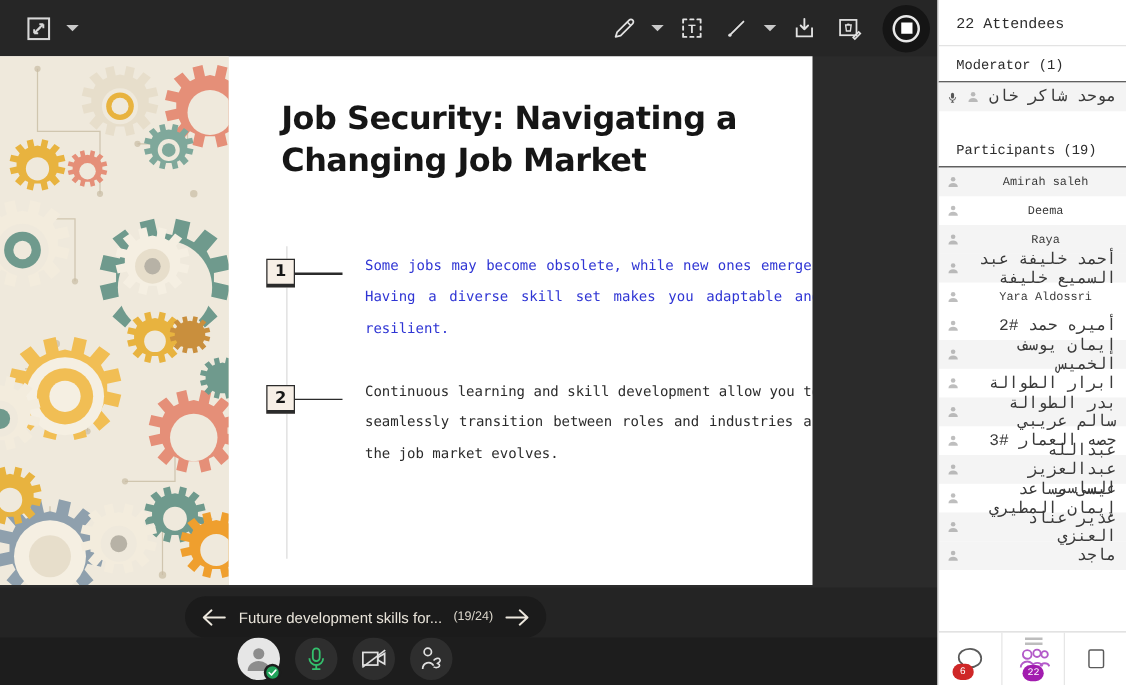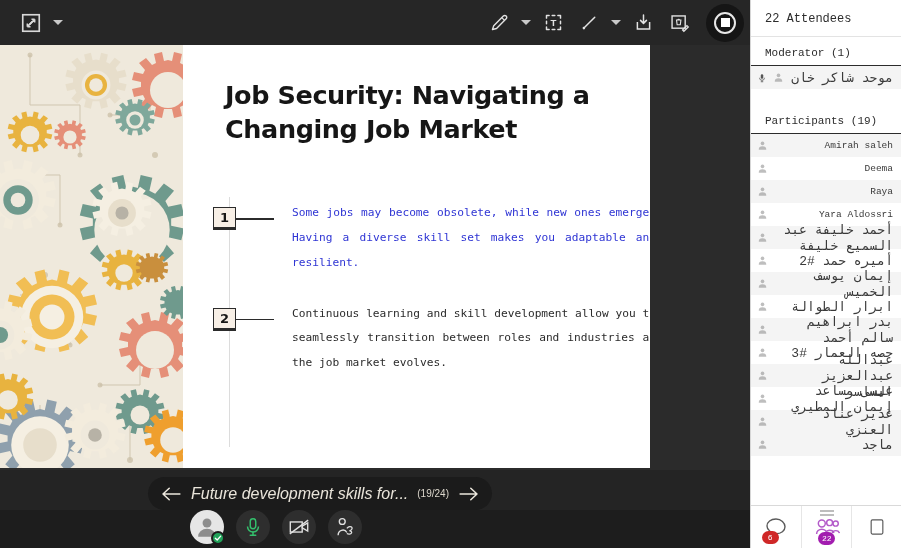--- a/index.html
+++ b/index.html
@@ -89,21 +89,21 @@
   .ptext.dark{ color:#2b2b2b; }
 
   
   #slidenav{
     position:absolute; left:148px; top:477px; height:33px;
     background:#1b1b1b; border-radius:17px;
     display:flex; align-items:center; gap:9px; padding:0 12px;
     color:#e6e1d8; font-size:11px; z-index:6;
   }
   #slidenav .arrow{ cursor:pointer; display:flex; align-items:center; }
-  #nav-title{ font-size:16px; color:#e9e4da;font-style:italic; }
+  #nav-title{ font-size:12px; color:#e9e4da; }
   #nav-count{ font-size:10px; color:#ddd8cd; }
 
   
   #bottombar{
     position:absolute; left:0; top:510px; width:750px; height:38px;
     background:#1d1d1d;
   }
   #ctrls{
     position:absolute; left:190px; top:0px; display:flex; gap:12px; align-items:center;
   }
@@ -131,21 +131,21 @@
     padding:10px 12px 6px 14px; font-size:11px; color:#2c2c2c;
     border-bottom:1px solid #2c2c2c; margin:0 0px 0 0;
   }
   .prow{
     display:flex; align-items:center; height:23px; padding:0 8px 0 6px;
     font-size:9.5px; color:#3a3a3a; gap:6px;
   }
   .prow.alt{ background:#f4f4f4; }
   .prow .nm{ flex:1; }
   .prow.rtl .nm{ direction:rtl; text-align:right; font-size:13px; }
-  .prow.ltr .nm{ text-align:right; padding-left:6px; }
+  .prow.ltr .nm{ text-align:center; padding-left:6px; }
   .uicon{ width:11px; height:11px; flex:0 0 11px; opacity:.55; }
   .micicon{ width:10px; flex:0 0 10px; }
   #plist{ height:350px; overflow:hidden; }
 
   
   #paneltabs{
     position:absolute; left:0; bottom:0; width:151px; height:43px;
     background:#fff; border-top:1px solid #d9d9d9; display:flex;
   }
   .ptab{
@@ -469,61 +469,61 @@
         </svg>
         <span class="nm">Deema</span>
       </div>
       <div class="prow ltr alt">
         <svg class="uicon" viewBox="0 0 24 24">
           <circle cx="12" cy="7.5" r="4" fill="#8a8a8a"></circle>
           <path d="M3.8 21 a8.2 7.2 0 0 1 16.4 0 Z" fill="#8a8a8a"></path>
         </svg>
         <span class="nm">Raya</span>
       </div>
+      <div class="prow rtl alt">
+        <svg class="uicon" viewBox="0 0 24 24">
+          <circle cx="12" cy="7.5" r="4" fill="#8a8a8a"></circle>
+          <path d="M3.8 21 a8.2 7.2 0 0 1 16.4 0 Z" fill="#8a8a8a"></path>
+        </svg>
+        <span class="nm">أحمد خليفة عبد السميع خليفة</span>
+      </div>
       <div class="prow ltr">
         <svg class="uicon" viewBox="0 0 24 24">
           <circle cx="12" cy="7.5" r="4" fill="#8a8a8a"></circle>
           <path d="M3.8 21 a8.2 7.2 0 0 1 16.4 0 Z" fill="#8a8a8a"></path>
         </svg>
         <span class="nm">Yara Aldossri</span>
       </div>
+      <div class="prow rtl">
+        <svg class="uicon" viewBox="0 0 24 24">
+          <circle cx="12" cy="7.5" r="4" fill="#8a8a8a"></circle>
+          <path d="M3.8 21 a8.2 7.2 0 0 1 16.4 0 Z" fill="#8a8a8a"></path>
+        </svg>
+        <span class="nm">أميره حمد #2</span>
+      </div>
       <div class="prow rtl alt">
         <svg class="uicon" viewBox="0 0 24 24">
           <circle cx="12" cy="7.5" r="4" fill="#8a8a8a"></circle>
           <path d="M3.8 21 a8.2 7.2 0 0 1 16.4 0 Z" fill="#8a8a8a"></path>
         </svg>
-        <span class="nm">أحمد خليفة عبد السميع خليفة</span>
+        <span class="nm">إيمان يوسف الخميس</span>
       </div>
       <div class="prow rtl">
         <svg class="uicon" viewBox="0 0 24 24">
           <circle cx="12" cy="7.5" r="4" fill="#8a8a8a"></circle>
           <path d="M3.8 21 a8.2 7.2 0 0 1 16.4 0 Z" fill="#8a8a8a"></path>
         </svg>
-        <span class="nm">أميره حمد #2</span>
+        <span class="nm">ابرار الطوالة</span>
       </div>
       <div class="prow rtl alt">
         <svg class="uicon" viewBox="0 0 24 24">
           <circle cx="12" cy="7.5" r="4" fill="#8a8a8a"></circle>
           <path d="M3.8 21 a8.2 7.2 0 0 1 16.4 0 Z" fill="#8a8a8a"></path>
         </svg>
-        <span class="nm">إيمان يوسف الخميس</span>
-      </div>
-      <div class="prow rtl">
-        <svg class="uicon" viewBox="0 0 24 24">
-          <circle cx="12" cy="7.5" r="4" fill="#8a8a8a"></circle>
-          <path d="M3.8 21 a8.2 7.2 0 0 1 16.4 0 Z" fill="#8a8a8a"></path>
-        </svg>
-        <span class="nm">ابرار الطوالة</span>
-      </div>
-      <div class="prow rtl alt">
-        <svg class="uicon" viewBox="0 0 24 24">
-          <circle cx="12" cy="7.5" r="4" fill="#8a8a8a"></circle>
-          <path d="M3.8 21 a8.2 7.2 0 0 1 16.4 0 Z" fill="#8a8a8a"></path>
-        </svg>
-        <span class="nm">بدر ابراهيم سالم أحمد</span>
+        <span class="nm">بدر الطوالة سالم عريبي</span>
       </div>
       <div class="prow rtl">
         <svg class="uicon" viewBox="0 0 24 24">
           <circle cx="12" cy="7.5" r="4" fill="#8a8a8a"></circle>
           <path d="M3.8 21 a8.2 7.2 0 0 1 16.4 0 Z" fill="#8a8a8a"></path>
         </svg>
         <span class="nm">حصه العمار #3</span>
       </div>
       <div class="prow rtl alt">
         <svg class="uicon" viewBox="0 0 24 24">

